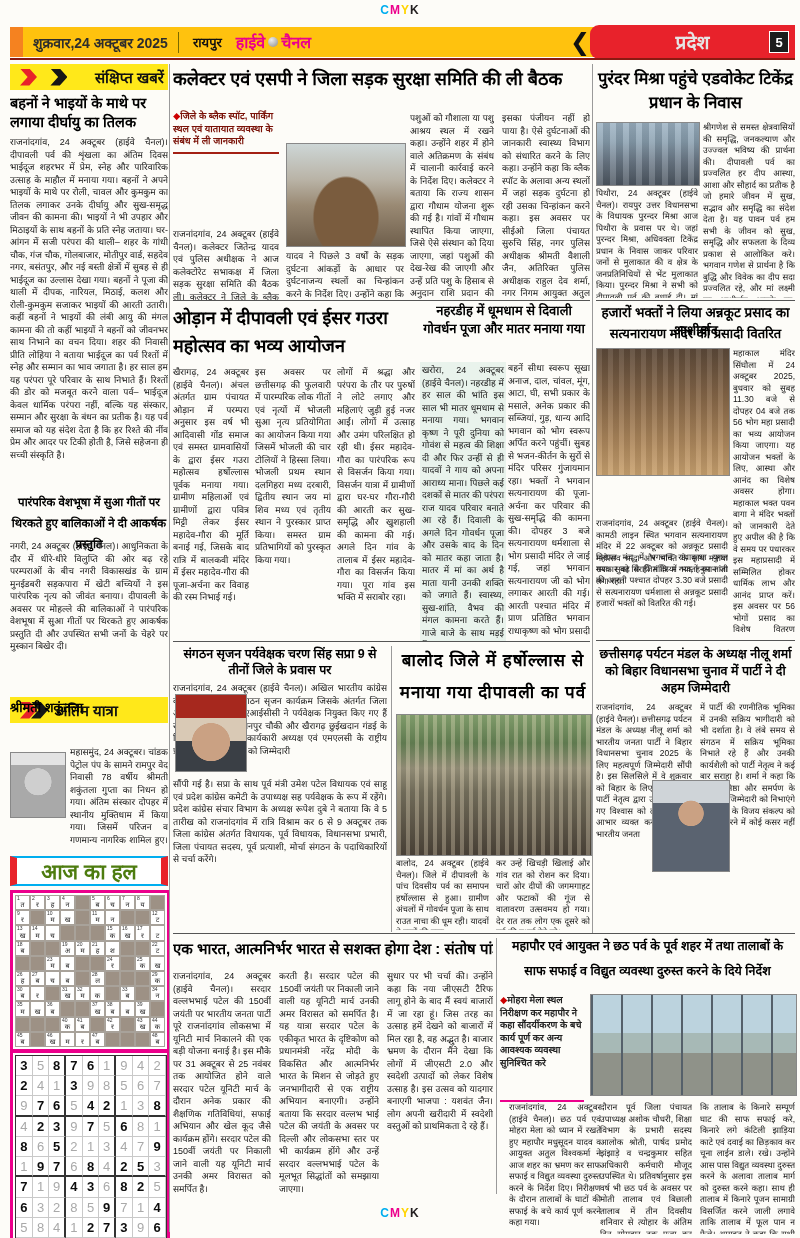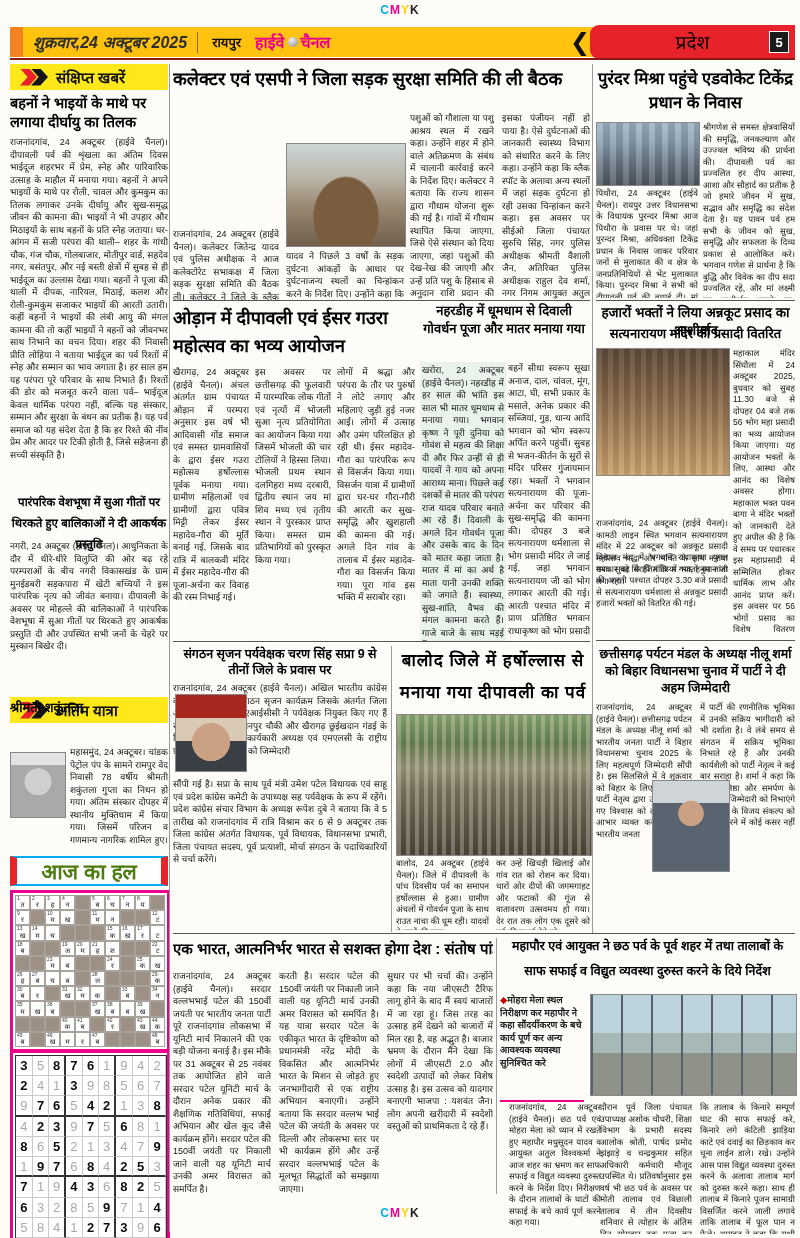--- a/index.html
+++ b/index.html
@@ -12,28 +12,28 @@
   .center{text-align:center;}
   .nowrap{white-space:nowrap;}
   .hline{background:#555;height:1px;}
   .vline{background:#9a9a9a;width:1px;}
   
   .cmyk{font-weight:bold;font-size:12px;letter-spacing:1px;}
   .cmyk b:nth-child(1){color:#00AEEF;}.cmyk b:nth-child(2){color:#EC008C;}
   .cmyk b:nth-child(3){color:#FFD400;}.cmyk b:nth-child(4){color:#231F20;}
   .topbar{background:#FFC20E;display:flex;align-items:center;}
   .orangeblk{width:13px;height:100%;background:#F58220;}
-  .date{font-weight:bold;font-size:16px;color:#2d2d2d;padding:0 10px;font-style:italic;}
+  .date{font-weight:bold;font-size:14px;color:#2d2d2d;padding:0 10px;}
   .bardiv{width:1px;height:70%;background:#7a6a00;}
   .city{font-weight:bold;font-size:13px;color:#111;padding:0 14px;}
   .logo{font-weight:bold;font-size:16px;color:#EC008C;display:flex;align-items:center;gap:3px;}
   .logoball{width:10px;height:10px;border-radius:50%;background:radial-gradient(circle at 35% 30%,#eee,#8a8a8a);display:inline-block;}
   .chev-big{font-size:24px;font-weight:bold;color:#111;line-height:1;margin-left:auto;}
   .redblk{background:#E8222B;height:34px;width:205px;border-radius:9px 0 0 9px;display:flex;align-items:center;justify-content:center;position:relative;}
-  .redblk .sec{color:#000000;font-weight:normal;font-size:19px;}
+  .redblk .sec{color:#e5e5e5;font-weight:bold;font-size:19px;}
   .pgno{position:absolute;right:6px;top:6px;background:#1c1c1c;color:#fff;border:1px solid #fff;
         font-weight:bold;font-size:13px;width:18px;height:20px;display:flex;align-items:center;justify-content:center;}
   .maroonline{background:#8a1a12;height:2px;}
   
   .sechead{background:#FFE81A;display:flex;align-items:center;padding:2px 4px;gap:2px;}
   .chev{display:inline-block;width:17px;height:17px;clip-path:polygon(0 0,55% 0,100% 50%,55% 100%,0 100%,45% 50%);}
   .chev.r{background:#E8232A;}.chev.k{background:#161616;margin-left:-8px;}
   .sechead span{font-weight:bold;font-size:15px;margin-left:6px;color:#111;}
   .bullet{color:#7a1208;font-weight:bold;font-size:9.5px;line-height:12.5px;border-bottom:2px solid #a32014;padding-bottom:4px;margin-bottom:6px;}
   .bullet .dia{color:#c00;}
@@ -80,21 +80,21 @@
     <span>चैनल</span>
   </div>
   <div class="chev-big">❮</div>
   <div class="redblk">
     <span class="sec">प्रदेश</span>
     <span class="pgno">5</span>
   </div>
 </div>
 <div class="abs maroonline" style="top:58px;left:10px;width:785px;"></div>
 
-<div class="abs sechead" style="top:64px;left:10px;width:150px;height:22px;">
+<div class="abs sechead" style="top:64px;left:10px;width:150px;height:22px;justify-content:space-between;">
   <span class="chev r"></span>
     <span class="chev k"></span>
   <span>संक्षिप्त खबरें</span>
 </div>
 <div class="abs hl" style="top:94px;left:10px;width:158px;font-size:14.5px;line-height:19px;">बहनों ने भाइयों के माथे पर लगाया दीर्घायु का तिलक</div>
 <div class="abs col" style="top:136px;left:10px;width:158px;height:352px;">राजनांदगांव, 24 अक्टूबर (हाईवे चैनल)। दीपावली पर्व की शृंखला का अंतिम दिवस भाईदूज शहरभर में प्रेम, स्नेह और पारिवारिक उत्साह के माहौल में मनाया गया। बहनों ने अपने भाइयों के माथे पर रोली, चावल और कुमकुम का तिलक लगाकर उनके दीर्घायु और सुख-समृद्ध जीवन की कामना की। भाइयों ने भी उपहार और मिठाइयों के साथ बहनों के प्रति स्नेह जताया। घर-आंगन में सजी परंपरा की थाली– शहर के गांधी चौक, गंज चौक, गोलबाजार, मोतीपुर वार्ड, सहदेव नगर, बसंतपुर, और नई बस्ती क्षेत्रों में सुबह से ही भाईदूज का उल्लास देखा गया। बहनों ने पूजा की थाली में दीपक, नारियल, मिठाई, कलश और रोली-कुमकुम सजाकर भाइयों की आरती उतारी। कहीं बहनों ने भाइयों की लंबी आयु की मंगल कामना की तो कहीं भाइयों ने बहनों को जीवनभर साथ निभाने का वचन दिया। शहर की निवासी प्रीति लोहिया ने बताया भाईदूज का पर्व रिश्तों में स्नेह और सम्मान का भाव जगाता है। हर साल हम यह परंपरा पूरे परिवार के साथ निभाते हैं। रिश्तों की डोर को मजबूत करने वाला पर्व– भाईदूज केवल धार्मिक परंपरा नहीं, बल्कि यह संस्कार, सम्मान और सुरक्षा के बंधन का प्रतीक है। यह पर्व समाज को यह संदेश देता है कि हर रिश्ते की नींव प्रेम और आदर पर टिकी होती है, जिसे सहेजना ही सच्ची संस्कृति है।</div>
 <div class="abs hl center" style="top:492px;left:10px;width:158px;font-size:11.5px;line-height:21px;">पारंपरिक वेशभूषा में सुआ गीतों पर थिरकते हुए बालिकाओं ने दी आकर्षक प्रस्तुति</div>
 <div class="abs col" style="top:540px;left:10px;width:158px;height:152px;">नगरी, 24 अक्टूबर (हाईवे चैनल)। आधुनिकता के दौर में धीरे-धीरे विलुप्ति की ओर बढ़ रहे परम्पराओं के बीच नगरी विकासखंड के ग्राम मुनईडबरी सड़कपारा में खेटी बच्चियों ने इस पारंपरिक नृत्य को जीवंत बनाया। दीपावली के अवसर पर मोहल्ले की बालिकाओं ने पारंपरिक वेशभूषा में सुआ गीतों पर थिरकते हुए आकर्षक प्रस्तुति दी और उपस्थित सभी जनों के चेहरे पर मुस्कान बिखेर दी।</div>
 
 <div class="abs sechead" style="top:697px;left:10px;width:150px;height:22px;">
@@ -470,20 +470,21 @@
       <div class="su-cell giv">3</div>
       <div class="su-cell">9</div>
       <div class="su-cell giv">6</div>
     </div>
 </div>
 
 <div class="abs vline" style="top:64px;left:169px;height:1168px;"></div>
 
 <div class="abs hl nowrap" style="top:66px;left:173px;width:416px;font-size:18px;">कलेक्टर एवं एसपी ने जिला सड़क सुरक्षा समिति की ली बैठक</div>
 <div class="abs" style="top:110px;left:173px;width:106px;">
+  <div class="bullet"><span class="dia">◆</span><span>जिले के ब्लैक स्पॉट, पार्किंग स्थल एवं यातायात व्यवस्था के संबंध में ली जानकारी</span></div>
 </div>
 <div class="abs col" style="top:228px;left:173px;width:106px;height:72px;">राजनांदगांव, 24 अक्टूबर (हाईवे चैनल)। कलेक्टर जितेन्द्र यादव एवं पुलिस अधीक्षक ने आज कलेक्टोरेट सभाकक्ष में जिला सड़क सुरक्षा समिति की बैठक ली। कलेक्टर ने जिले के ब्लैक स्पॉट, पार्किंग स्थल एवं यातायात व्यवस्था के संबंध में जानकारी ली।</div>
 <div class="abs photo ph-meeting" style="top:143px;left:286px;width:118px;height:102px;"></div>
 <div class="abs col" style="top:250px;left:286px;width:118px;height:50px;">यादव ने पिछले 3 वर्षों के सड़क दुर्घटना आंकड़ों के आधार पर दुर्घटनाजन्य स्थलों का चिन्हांकन करने के निर्देश दिए। उन्होंने कहा कि जिले में राष्ट्रीय राजमार्ग सबसे लंबा है इसे ध्यान में रखते हुए सड़क सुरक्षा के उपाय किए जाएं तथा चिन्हित स्थानों पर संकेतक लगाए जाएं।</div>
 <div class="abs col" style="top:112px;left:410px;width:84px;height:188px;">पशुओं को गौशाला या पशु आश्रय स्थल में रखने कहा। उन्होंने शहर में होने वाले अतिक्रमण के संबंध में चालानी कार्रवाई करने के निर्देश दिए। कलेक्टर ने बताया कि राज्य शासन द्वारा गौधाम योजना शुरू की गई है। गांवों में गौधाम स्थापित किया जाएगा, जिसे ऐसे संस्थान को दिया जाएगा, जहां पशुओं की देख-रेख की जाएगी और उन्हें प्रति पशु के हिसाब से अनुदान राशि प्रदान की जाएगी। उन्होंने बताया कि</div>
 <div class="abs col" style="top:112px;left:502px;width:88px;height:188px;">इसका पंजीयन नहीं हो पाया है। ऐसे दुर्घटनाओं की जानकारी स्वास्थ्य विभाग को संधारित करने के लिए कहा। उन्होंने कहा कि ब्लैक स्पॉट के अलावा अन्य स्थलों में जहां सड़क दुर्घटना हो रही उसका चिन्हांकन करने कहा। इस अवसर पर सीईओ जिला पंचायत सुरुचि सिंह, नगर पुलिस अधीक्षक श्रीमती वैशाली जैन, अतिरिक्त पुलिस अधीक्षक राहुल देव शर्मा, नगर निगम आयुक्त अतुल विश्वकर्मा, एसडीएम गौतम पाटिल, एसडीओपी डोंगरगांव सहित अधिकारी उपस्थित रहे।</div>
 <div class="abs hline" style="top:300px;left:173px;width:417px;"></div>
 
 <div class="abs vline" style="top:64px;left:592px;height:870px;"></div>
 <div class="abs hl center" style="top:66px;left:596px;width:199px;font-size:16.5px;line-height:24px;">पुरंदर मिश्रा पहुंचे एडवोकेट टिकेंद्र प्रधान के निवास</div>

